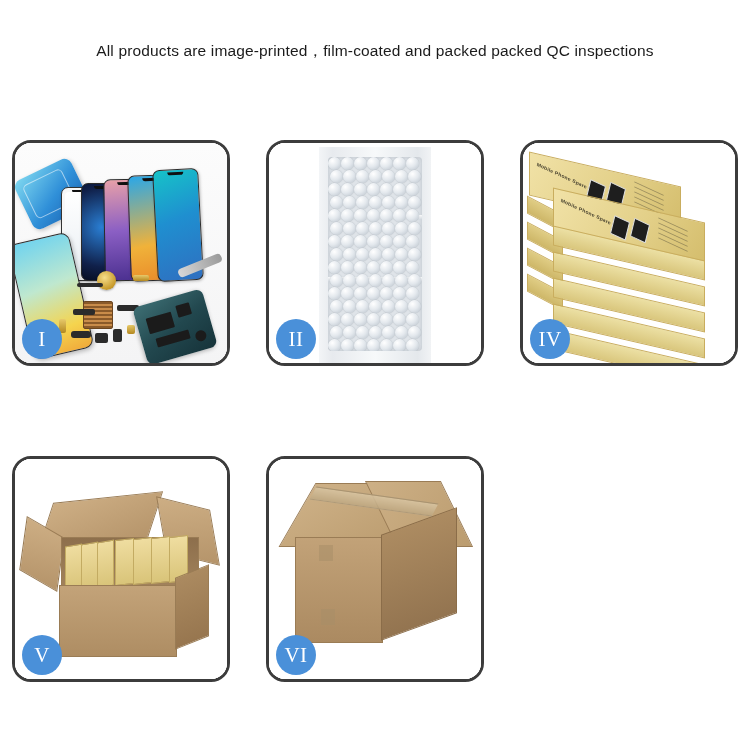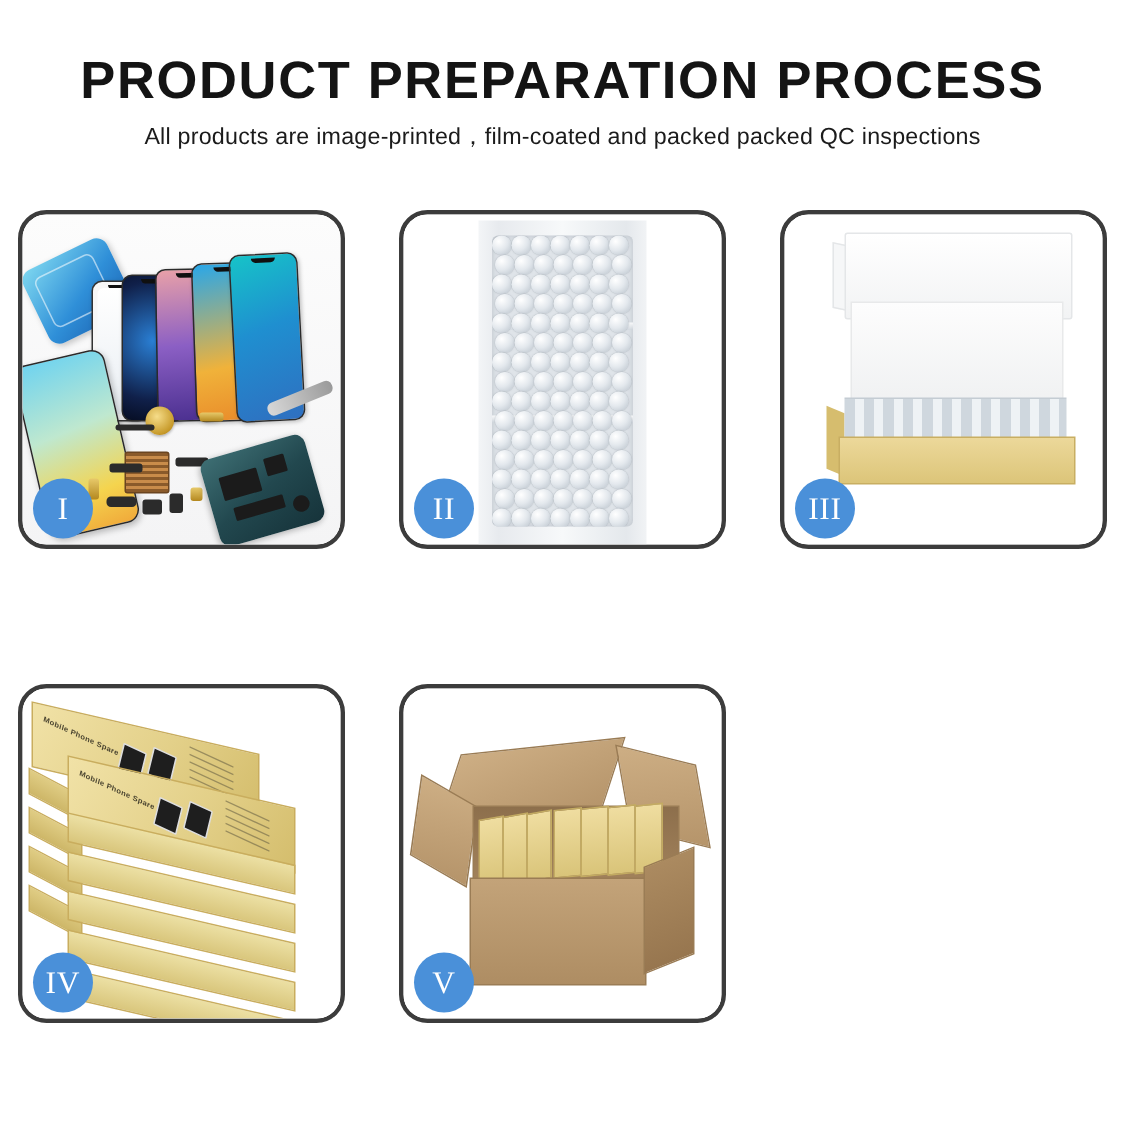--- a/index.html
+++ b/index.html
@@ -201,21 +201,20 @@
   .tape { position:absolute; background:linear-gradient(180deg,rgba(215,195,160,0.9),rgba(190,168,130,0.8));
     border-top:1px solid rgba(160,138,105,0.7); border-bottom:1px solid rgba(160,138,105,0.7); }
   .tapetab { position:absolute; background:rgba(168,142,104,0.55); }
 </style>
 </head>
 <body>
 
 <div class="page">
 
   <div class="header">
-    <div class="title">PRODUCT PREPARATION PROCESS</div>
     <div class="subtitle">All products are image-printed，film-coated and packed packed QC inspections</div>
   </div>
 
   <div class="grid">
 
     <div class="panel">
       <div class="stage">
         <div class="p1-bg"></div>
 
         <div class="blue-film"></div>
@@ -375,34 +374,20 @@
             <span class="bub" style="left: 26px; top: 182px;"></span>
             <span class="bub" style="left: 39px; top: 182px;"></span>
             <span class="bub" style="left: 52px; top: 182px;"></span>
             <span class="bub" style="left: 65px; top: 182px;"></span>
             <span class="bub" style="left: 78px; top: 182px;"></span>
           </div>
       </div>
       <div class="badge">II</div>
     </div>
 
-    <div class="panel">
-      <div class="stage">
-        <div class="p3-bg"></div>
-        <div class="lid-ear-l"></div>
-        <div class="lid-ear-r"></div>
-        <div class="lid-back"></div>
-        <div class="foam"></div>
-        <div class="tray-side-l"></div>
-        <div class="tray-side-r"></div>
-        <div class="tray-fill"></div>
-        <div class="tray-front"></div>
-      </div>
-      <div class="badge">III</div>
-    </div>
 
     <div class="panel">
       <div class="stage">
         <div class="p4-bg"></div>
 
         <div class="kbox kbox-side" style="left:4px; top:62px; width:34px; height:16px; transform:skewY(28deg);"></div>
         <div class="kbox kbox-side" style="left:4px; top:88px; width:34px; height:16px; transform:skewY(28deg);"></div>
         <div class="kbox kbox-side" style="left:4px; top:114px; width:34px; height:16px; transform:skewY(28deg);"></div>
         <div class="kbox kbox-side" style="left:4px; top:140px; width:34px; height:16px; transform:skewY(28deg);"></div>
 
@@ -456,15 +441,32 @@
         <div class="ybar" style="left:118px; top:79px; width:17px; height:44px; transform:skewY(-6deg);"></div>
         <div class="ybar" style="left:136px; top:78px; width:17px; height:44px; transform:skewY(-6deg);"></div>
         <div class="ybar" style="left:154px; top:77px; width:17px; height:44px; transform:skewY(-6deg);"></div>
 
         <div class="cart c-front" style="position:absolute; left:44px; top:126px; width:116px; height:70px;"></div>
         <div class="cart c-side" style="position:absolute; left:160px; top:112px; width:32px; height:70px; transform:skewY(-22deg);"></div>
       </div>
       <div class="badge">V</div>
     </div>
 
+    <div class="panel">
+      <div class="stage">
+        <div class="p6-bg"></div>
+
+        <div class="s-top" style="left:28px; top:24px; width:122px; height:62px; transform:skew(-30deg,0deg);"></div>
+        <div class="s-top" style="left:112px; top:22px; width:74px; height:64px; transform:skew(26deg,0deg);"></div>
+
+        <div class="tape" style="left:44px; top:36px; width:122px; height:11px; transform:skew(-28deg,8deg);"></div>
+
+        <div class="s-front" style="left:26px; top:78px; width:86px; height:104px;"></div>
+        <div class="s-side" style="left:112px; top:62px; width:74px; height:104px; transform:skewY(-20deg);"></div>
+
+        <div class="tapetab" style="left:50px; top:86px; width:14px; height:16px;"></div>
+        <div class="tapetab" style="left:52px; top:150px; width:14px; height:16px;"></div>
+      </div>
+      <div class="badge">VI</div>
+    </div>
 
   </div>
 </div>
 
 </body></html>

